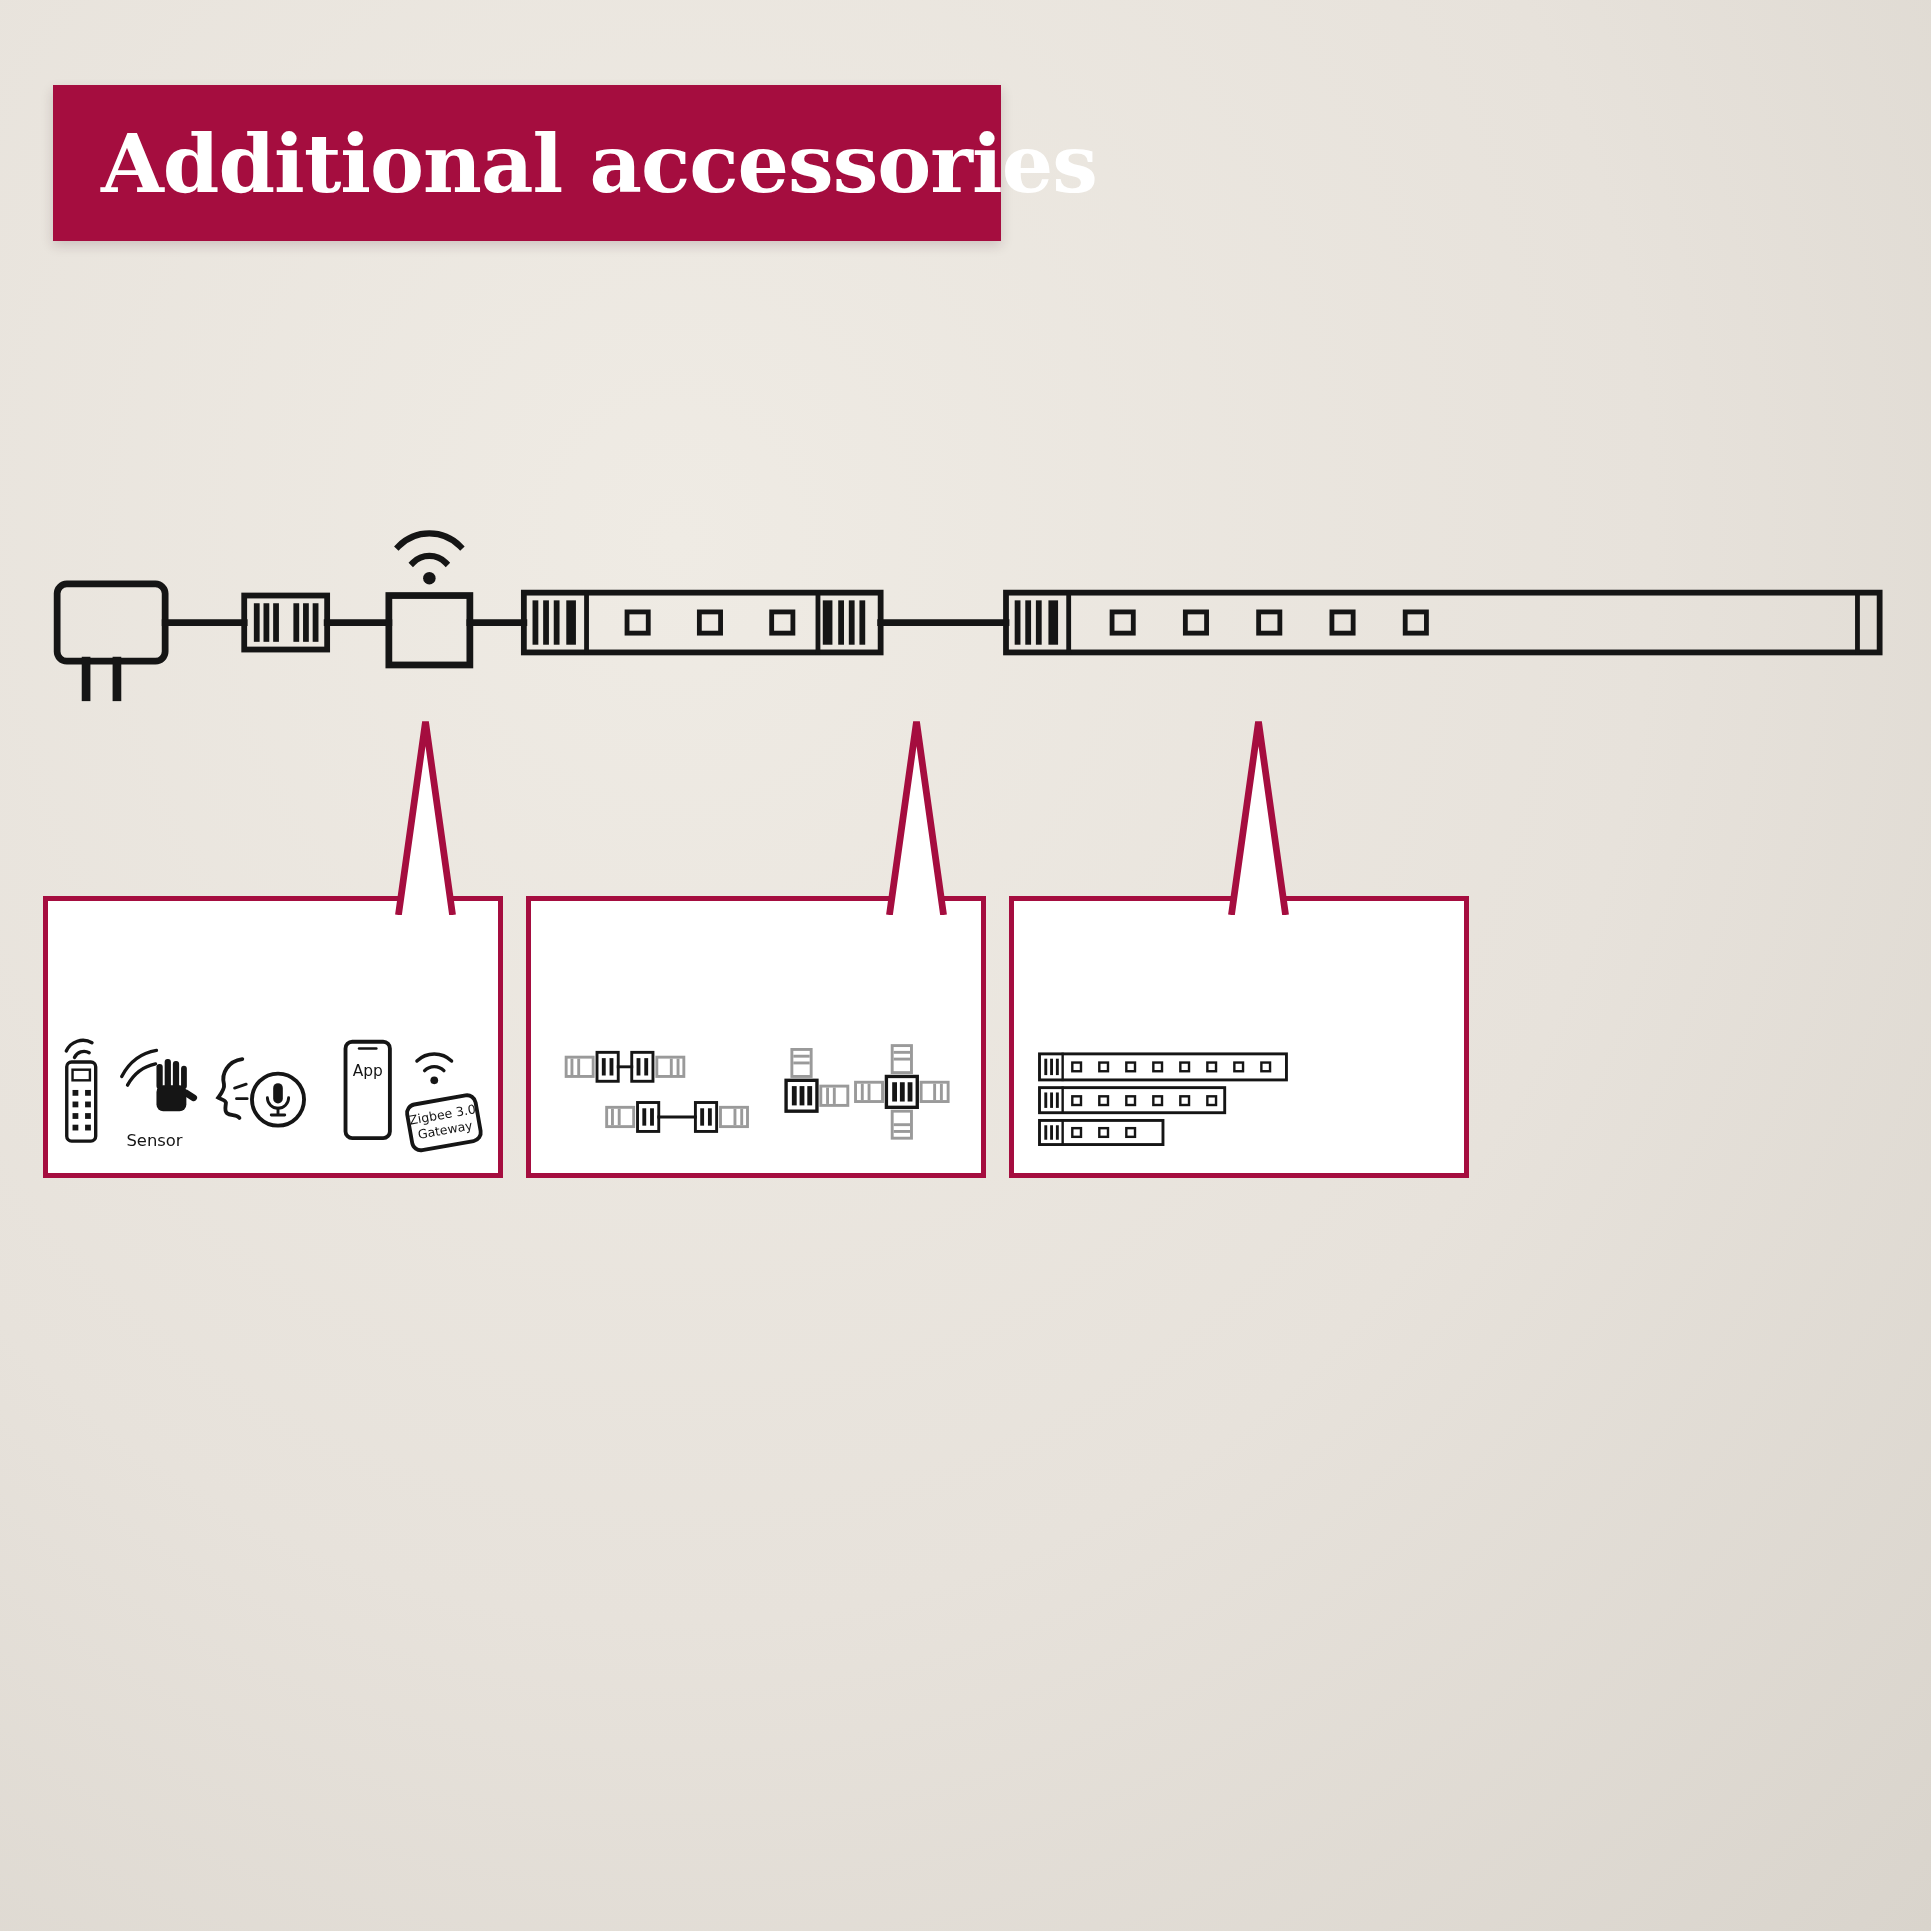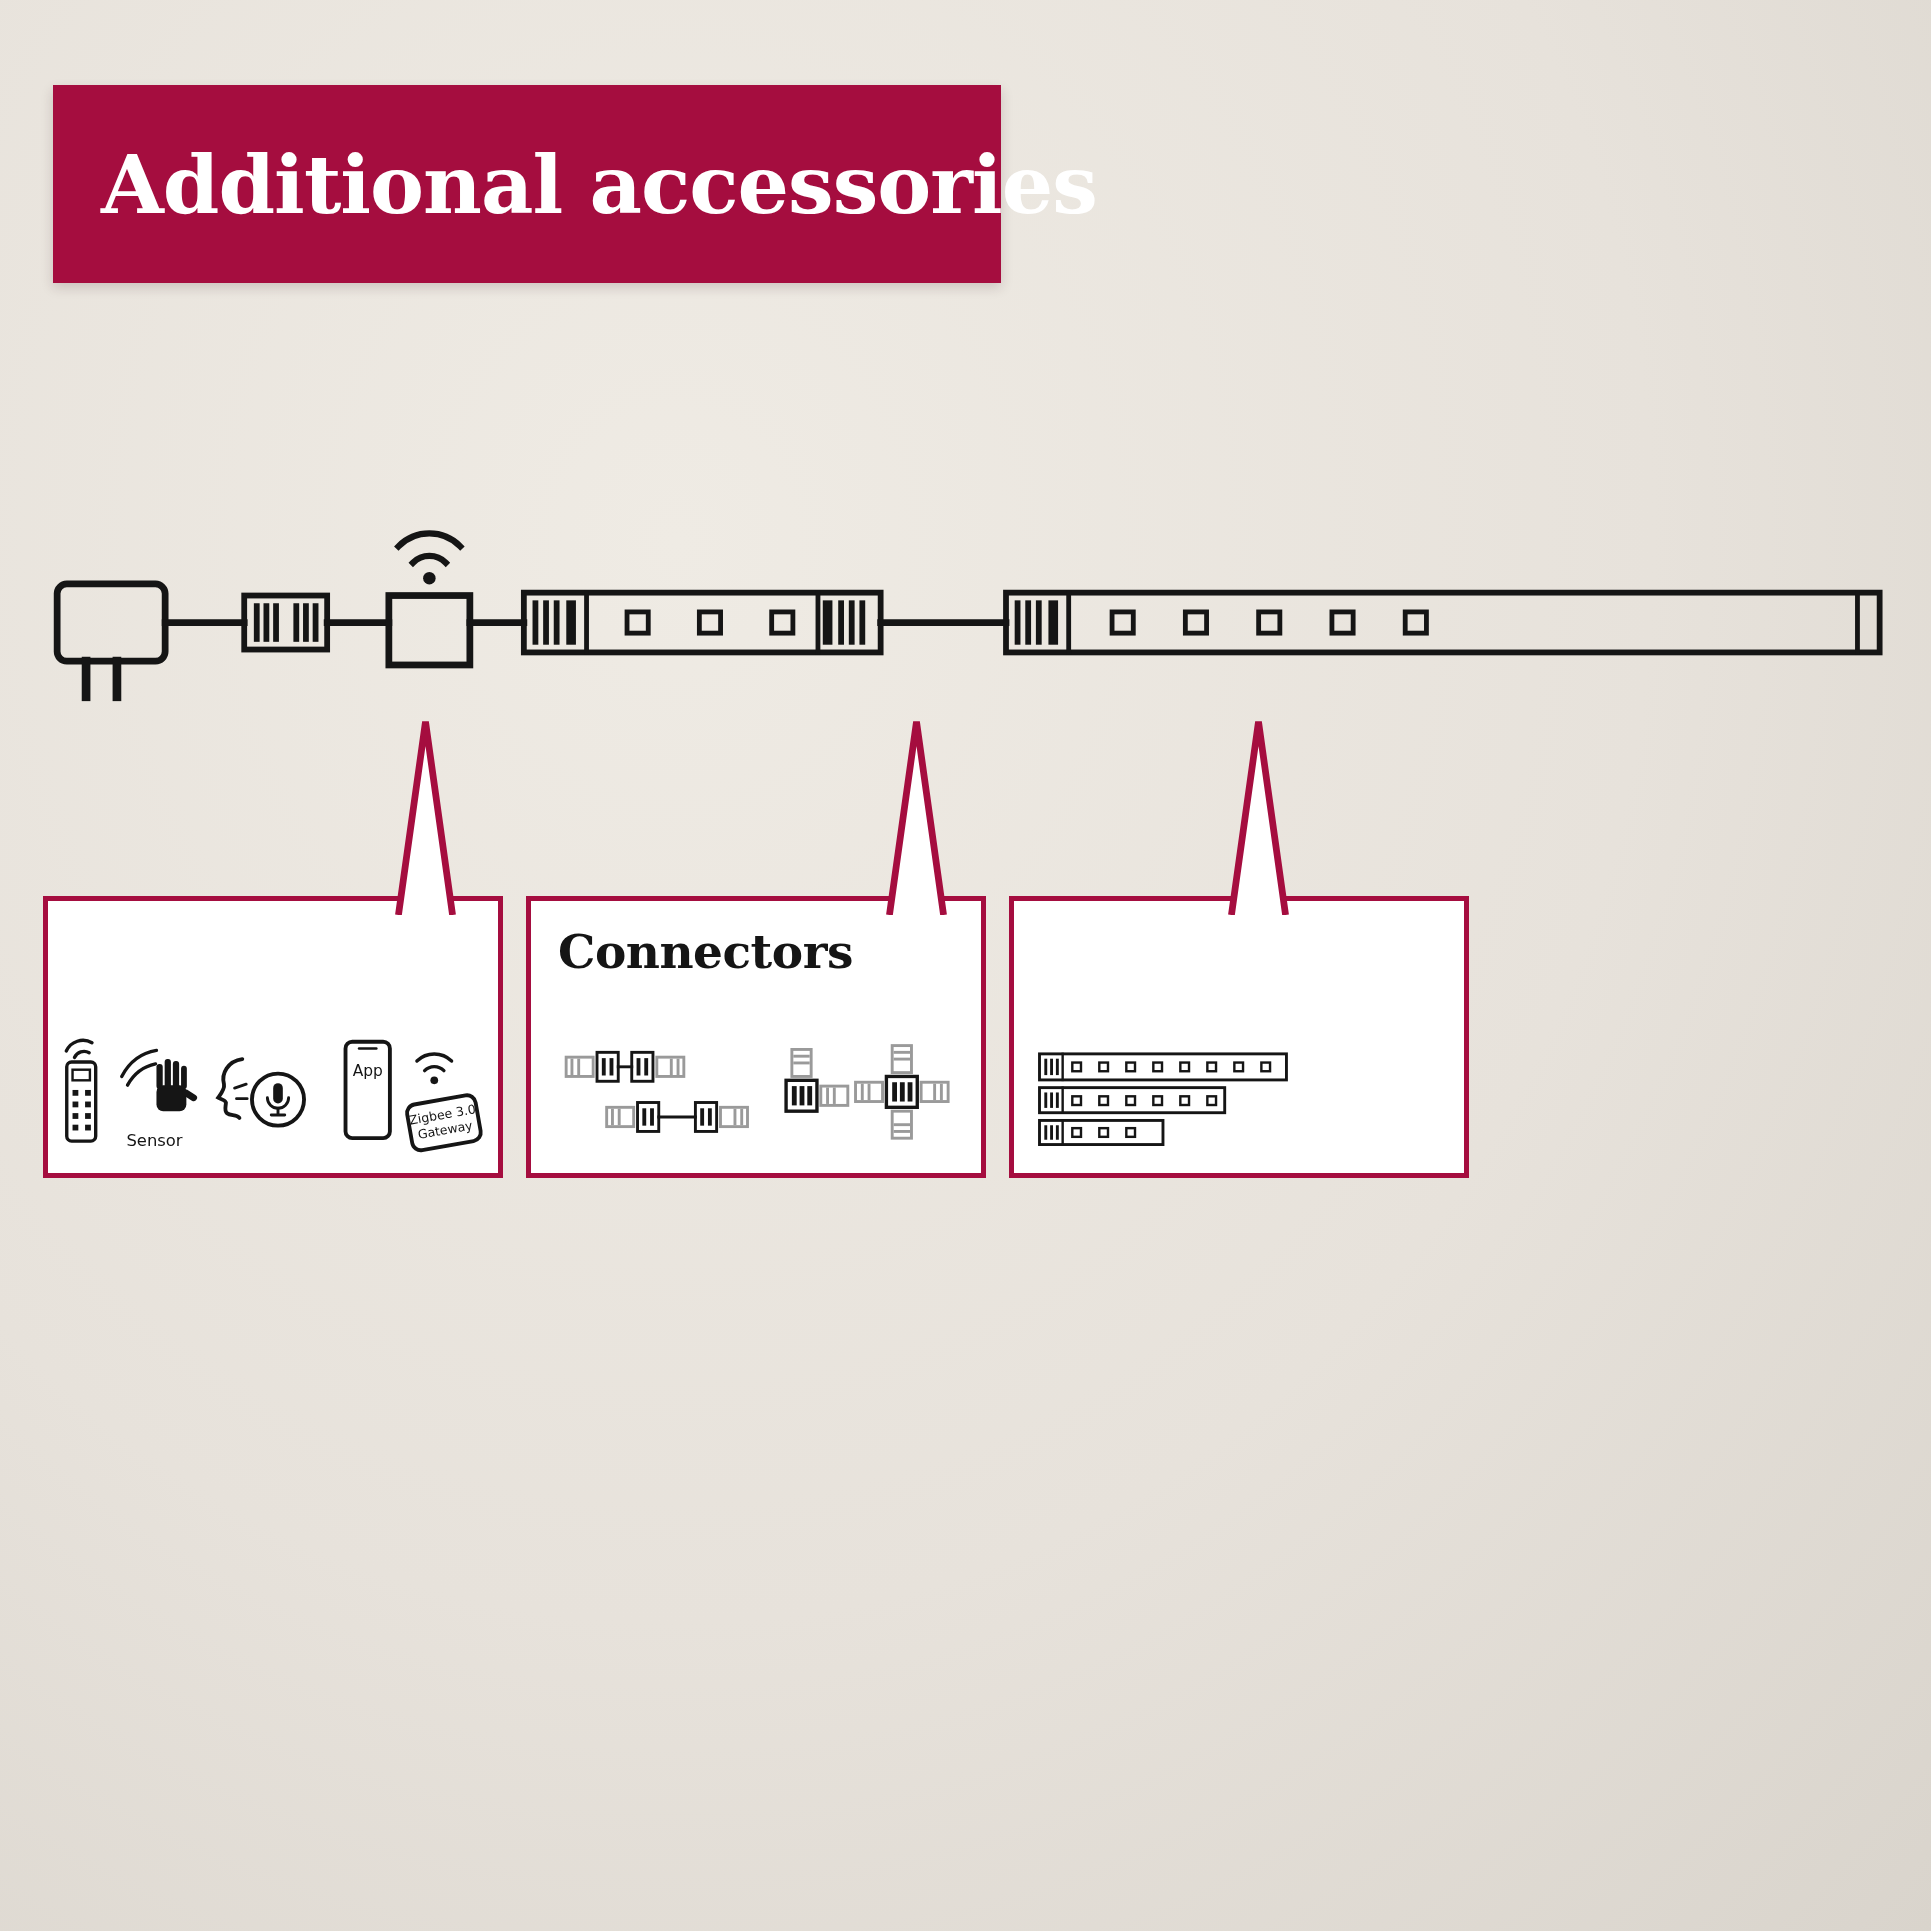--- a/index.html
+++ b/index.html
@@ -2,21 +2,21 @@
 <html><head>
 <meta charset="utf-8">
 <style>
   html,body{margin:0;padding:0;}
   .page{
     position:relative;width:1931px;height:1931px;overflow:hidden;
     background:radial-gradient(ellipse at 35% 28%, #efebe4 0%, #e7e2db 55%, #d9d4cc 100%);
     font-family:"DejaVu Serif","Liberation Serif",serif;
   }
   .banner{
-    position:absolute;left:53px;top:85px;width:948px;height:198px;
+    position:absolute;left:53px;top:85px;width:948px;height:156px;
     background:#a50d3f;display:flex;align-items:center;box-sizing:border-box;
     padding-left:48px;box-shadow:0 4.8px 11.6px rgba(60,30,40,.18);
   }
   .banner-text{color:#ffffff;font-weight:700;font-size:81px;letter-spacing:-1px;white-space:nowrap;}
   .diagram{position:absolute;left:0;top:502px;}
   .callout{
     position:absolute;top:896px;width:460px;height:282px;background:#ffffff;
     border:5.8px solid #a50d3f;box-sizing:border-box;
   }
   #box-controllers{left:43px;} #box-connectors{left:526px;} #box-extension{left:1009px;}
@@ -171,21 +171,20 @@
             <rect x="362" y="72" width="72" height="48" rx="9" stroke-width="4" fill="#ffffff"></rect>
             <text x="398" y="92" font-size="13" text-anchor="middle" stroke="none">Zigbee 3.0</text>
             <text x="398" y="108" font-size="13" text-anchor="middle" stroke="none">Gateway</text>
           </g>
         </g>
       </g>
     </svg>
   </div>
 
   <div class="callout" id="box-connectors">
-    <h2>Connectors</h2>
     <svg class="icons" width="436" height="145" viewBox="0 0 452 150">
       <g stroke="#151515" fill="none" stroke-width="3" stroke-linecap="square">
 
         <g>
           <g stroke="#9a9a9a">
             <rect x="24" y="28" width="28" height="20"></rect>
             <line x1="30" y1="31" x2="30" y2="45"></line>
               <line x1="37" y1="31" x2="37" y2="45"></line>
             <rect x="118" y="28" width="28" height="20"></rect>
             <line x1="133" y1="31" x2="133" y2="45"></line>

